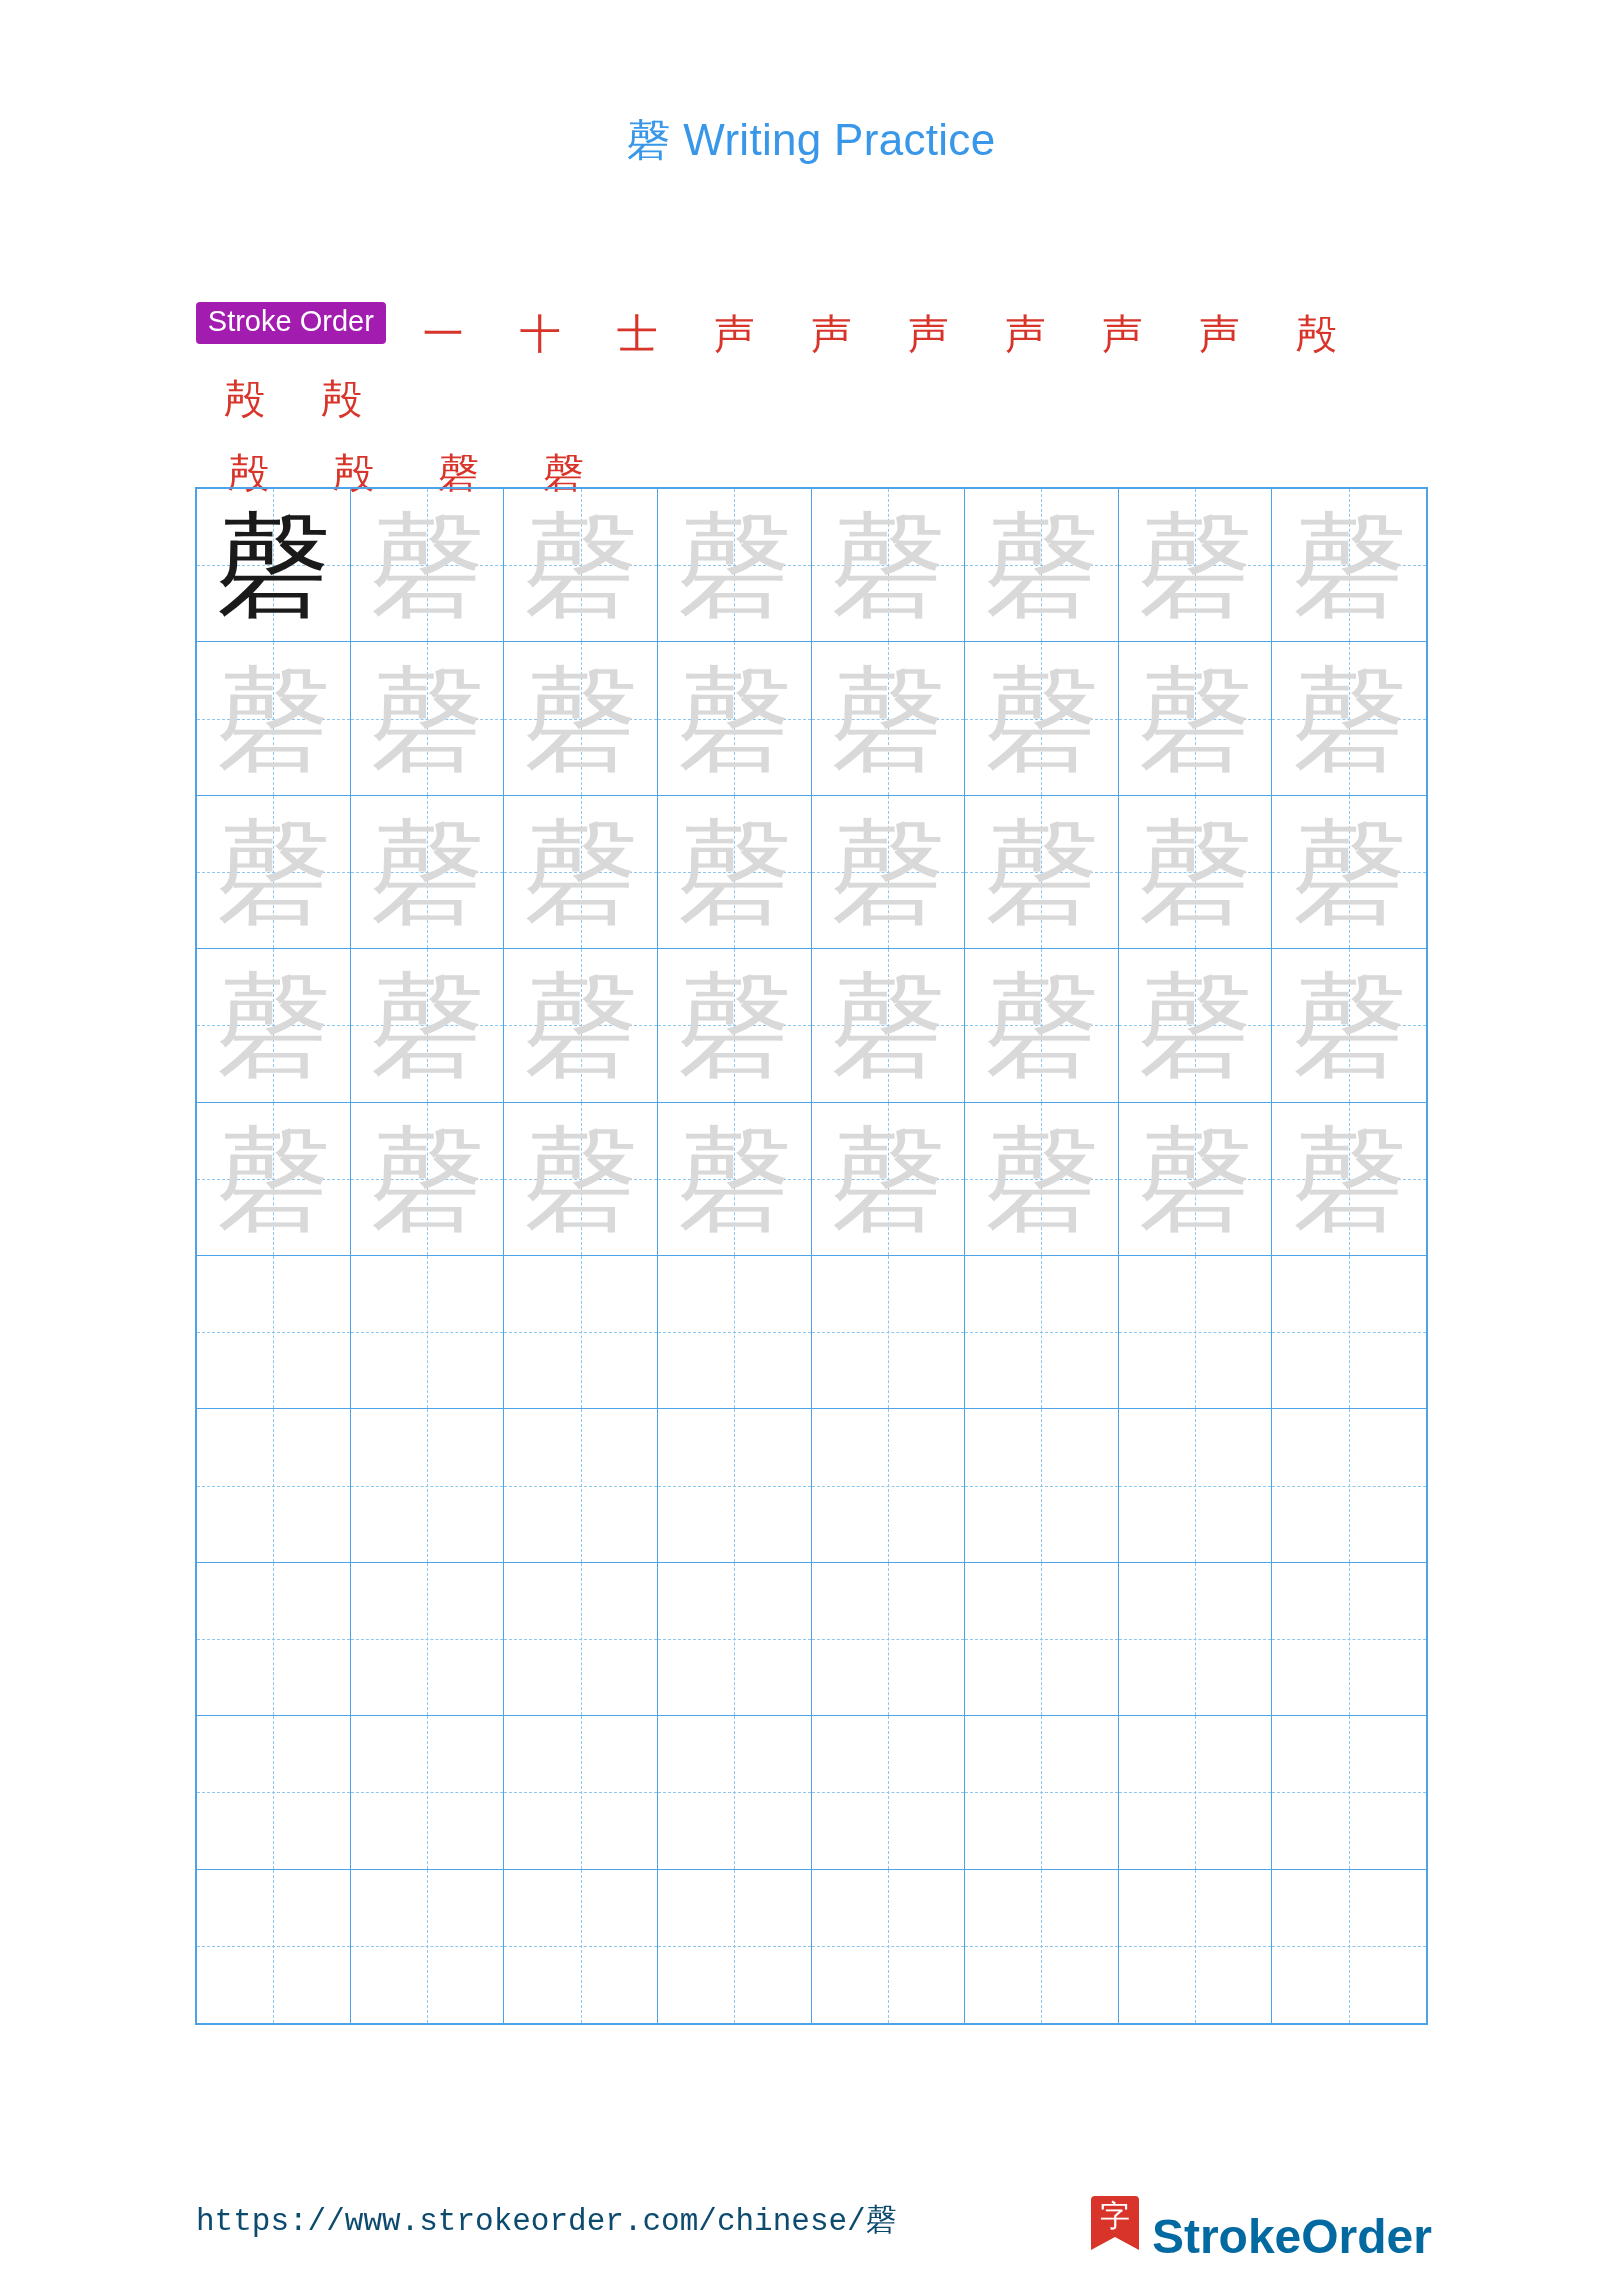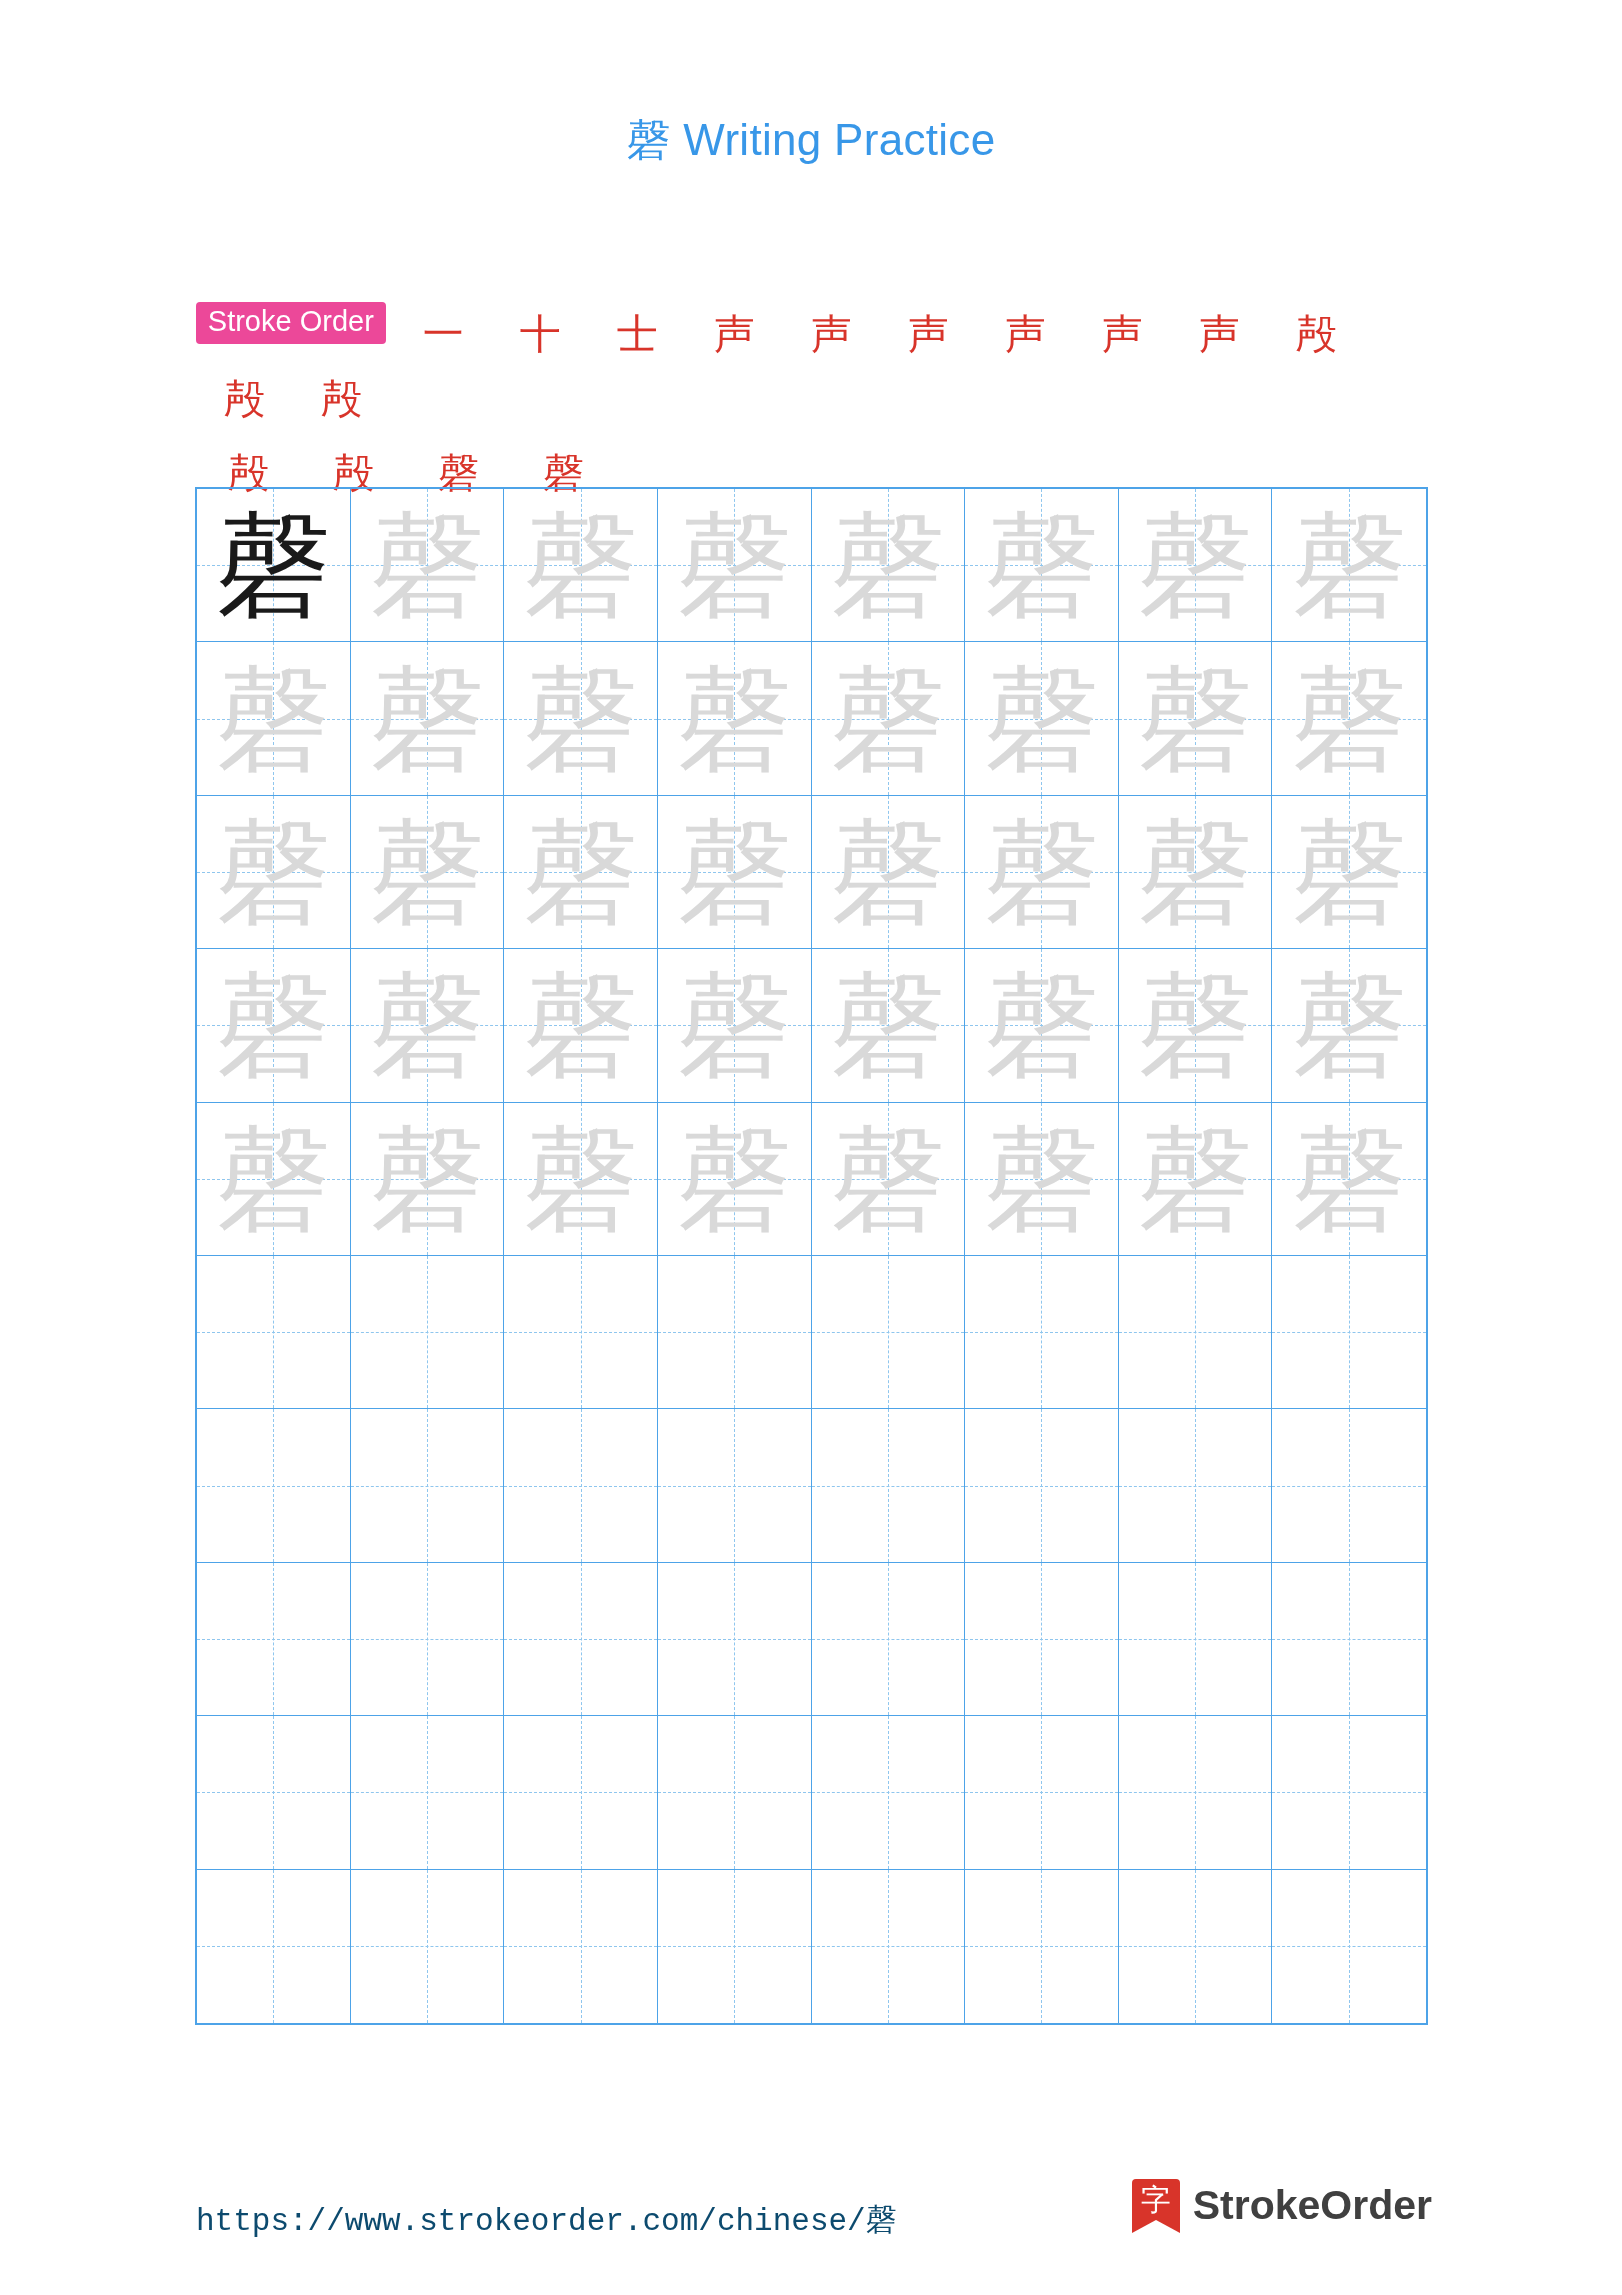--- a/index.html
+++ b/index.html
@@ -36,21 +36,21 @@
     top: 302px;
     left: 196px;
     width: 1243px;
   }
   .stroke-row {
     display: flex;
     align-items: flex-start;
     flex-wrap: wrap;
   }
   .stroke-badge {
-    background: #ec4899;
+    background: #a21caf;
     color: #ffffff;
     font-size: 29px;
     padding: 5.2px 11.8px 7.9px 11.8px;
     border-radius: 3.9px;
     line-height: 1.0;
     margin-right: 9.2px;
     white-space: nowrap;
     font-family: "Liberation Sans", sans-serif;
   }
   .stroke-glyph {
@@ -169,25 +169,26 @@
   }
   .brand-logo .notch {
     position: absolute;
     left: 0; top: 41px;
     width: 0; height: 0;
     border-left: 24px solid #d8342a;
     border-right: 24px solid #d8342a;
     border-bottom: 13px solid transparent;
   }
   .brand-text {
-    font-size: 41px;
-    color: #404040;
+    font-size: 48px;
+    color: #0369a1;
     font-weight: bold;
     font-family: "Liberation Sans", sans-serif;
     white-space: nowrap;
+    margin-top: 30px;
   }
 </style>
 </head>
 <body>
 
 <div class="page-title">磬 Writing Practice</div>
 
 <div class="stroke-order-section">
   <div class="stroke-row">
     <div class="stroke-badge">Stroke Order</div>

